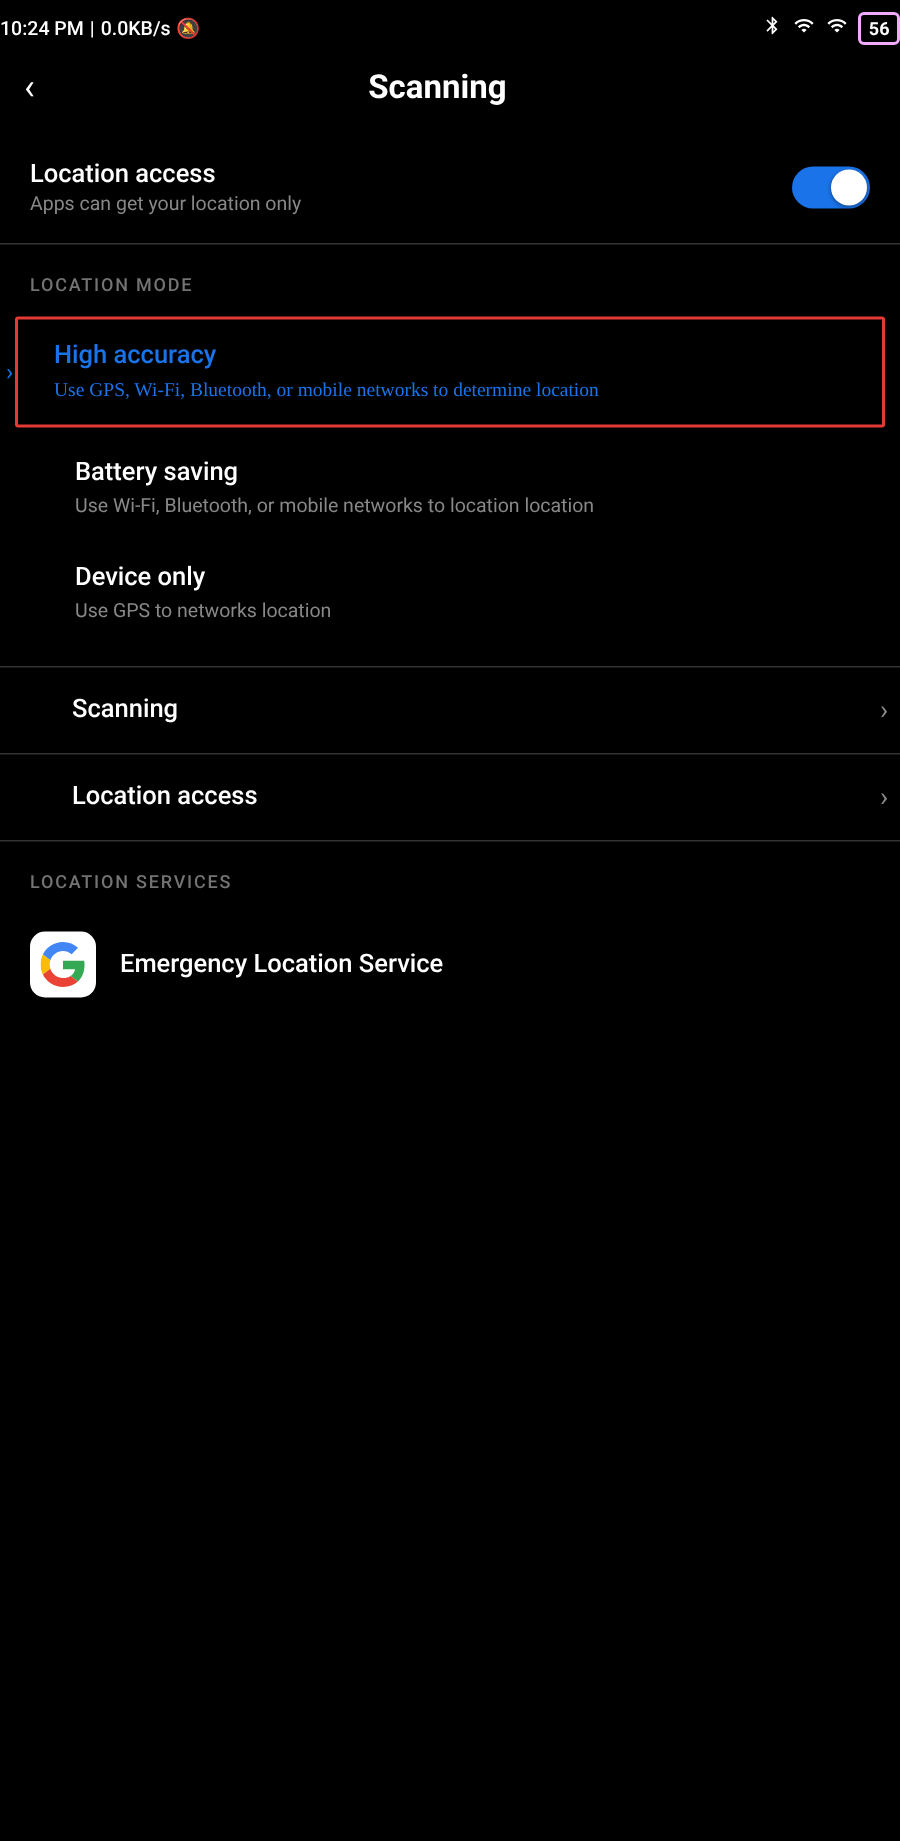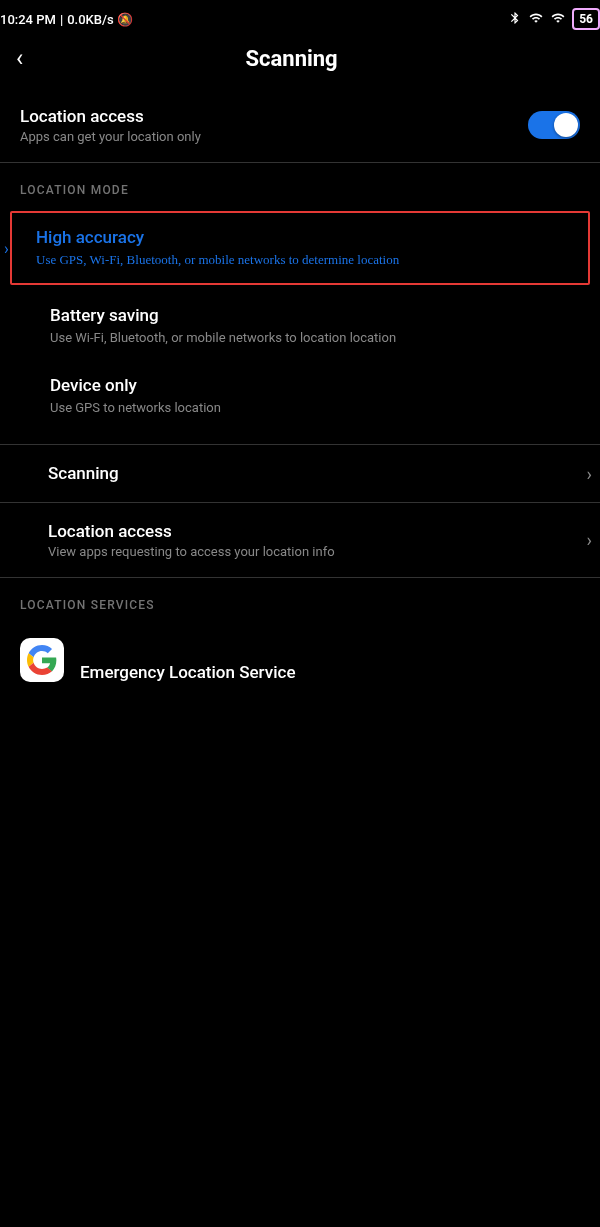--- a/index.html
+++ b/index.html
@@ -170,21 +170,21 @@
       margin-top: 3px;
     }
     .chevron-right {
       color: #888;
       font-size: 18px;
     }
 
     
     .services-item {
       display: flex;
-      align-items: flex-end;
+      align-items: center;
       padding: 16px 20px;
       gap: 16px;
     }
     .google-icon {
       width: 44px;
       height: 44px;
       border-radius: 10px;
       background: #fff;
       display: flex;
       align-items: center;
@@ -272,21 +272,20 @@
     <div class="nav-title">Scanning</div>
   </div>
   <span class="chevron-right">›</span>
 </div>
 
 <div class="divider"></div>
 
 <div class="nav-item">
   <div class="nav-left">
     <div class="nav-title">Location access</div>
-    <div class="nav-desc">View apps requesting to access your location info</div>
   </div>
   <span class="chevron-right">›</span>
 </div>
 
 <div class="divider"></div>
 
 <div class="section-label">LOCATION SERVICES</div>
 
 <div class="services-item">
   <div class="google-icon">

